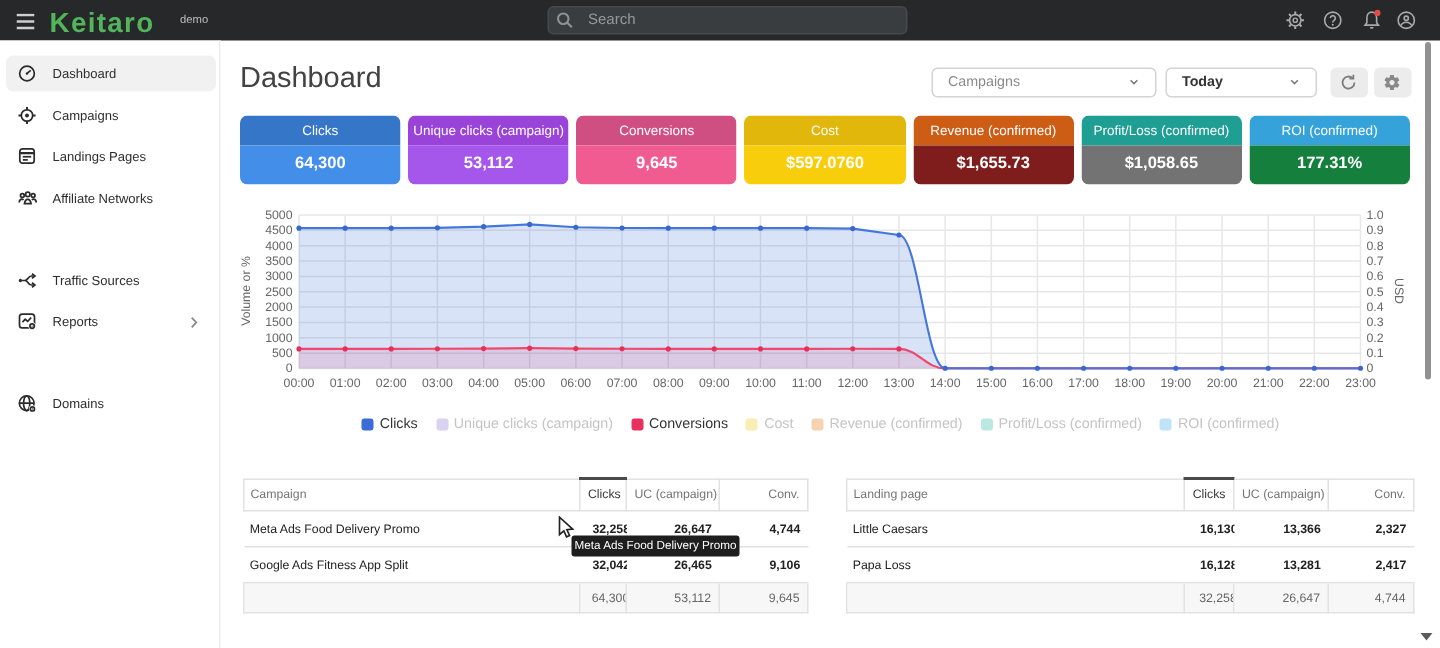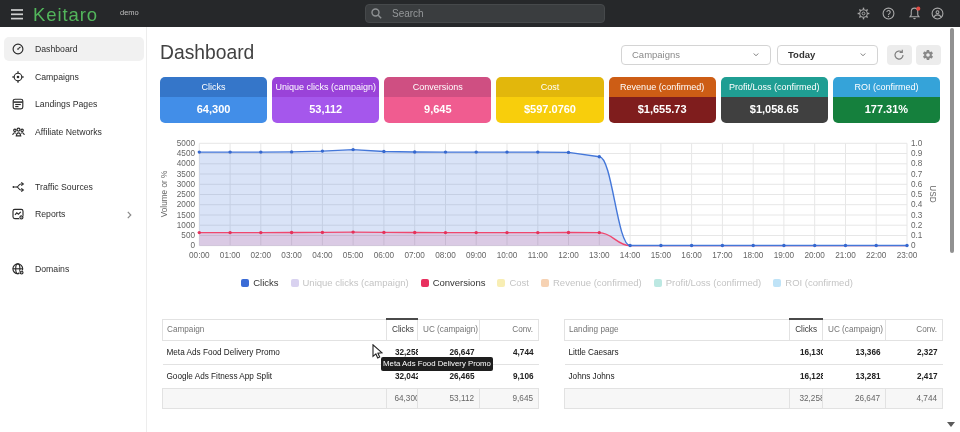--- a/index.html
+++ b/index.html
@@ -1,19 +1,19 @@
 <!DOCTYPE html>
 <html><head><meta charset="utf-8"><style>
 *{margin:0;padding:0;box-sizing:border-box}
 html,body{width:960px;height:432px;overflow:hidden;background:#fff;
  font-family:"Liberation Sans",sans-serif;position:relative}
 .abs{position:absolute}
 
 #topbar{position:absolute;left:0;top:0;width:960px;height:27px;background:#26282a}
-#logo{position:absolute;left:33px;top:3.5px;font-size:18.5px;font-weight:400;color:#52b55b;letter-spacing:.9px}
+#logo{position:absolute;left:33px;top:3.5px;font-size:18.5px;font-weight:700;color:#52b55b;letter-spacing:.9px}
 #demo{position:absolute;left:120px;top:8px;font-size:7.5px;color:#bfbfbf}
 #search{position:absolute;left:365px;top:4px;width:240px;height:19px;background:#3a3d3f;border:1px solid #46494b;border-radius:4px;color:#95989a;font-size:10px;line-height:17px;padding-left:26px}
 
 #sidebar{position:absolute;left:0;top:27px;width:147px;height:405px;background:#fff;border-right:1px solid #ededed}
 .sitem{position:absolute;left:0;width:147px;height:24px}
 .sitem .lbl{position:absolute;left:35px;top:7px;font-size:8.7px;color:#2e2e2e}
 .sitem svg{position:absolute;left:12px;top:6px}
 #active{position:absolute;left:4px;top:10px;width:140px;height:24px;background:#f1f1f1;border-radius:5px}
 
 #title{position:absolute;left:160px;top:41.5px;font-size:19.3px;color:#424242}
@@ -210,21 +210,21 @@
  <div class="card">
       <div class="h" style="background:#e2b70c">Cost</div>
       <div class="v" style="background:#f8ce0c">$597.0760</div>
     </div>
  <div class="card">
       <div class="h" style="background:#cd5d15">Revenue (confirmed)</div>
       <div class="v" style="background:#7f1d1d">$1,655.73</div>
     </div>
  <div class="card">
       <div class="h" style="background:#1f9e93">Profit/Loss (confirmed)</div>
-      <div class="v" style="background:#404040">$1,058.65</div>
+      <div class="v" style="background:#737373">$1,058.65</div>
     </div>
  <div class="card">
       <div class="h" style="background:#35a3d9">ROI (confirmed)</div>
       <div class="v" style="background:#15803d">177.31%</div>
     </div>
 </div>
 
 <svg width="786" height="128" viewBox="0 0 786 128" style="position:absolute;left:160px;top:136px">
 <g stroke="#e7e7e7" stroke-width="1">
       <line x1="39.3" y1="7.3" x2="39.3" y2="109.7"></line>
@@ -434,21 +434,21 @@
  <tbody>
   <tr>
         <td>Little Caesars</td>
         <td class="num">
           <div class="clip">16,130</div>
         </td>
         <td class="num">13,366</td>
         <td class="num">2,327</td>
       </tr>
   <tr>
-        <td>Johns Johns</td>
+        <td>Papa Loss</td>
         <td class="num">
           <div class="clip">16,128</div>
         </td>
         <td class="num">13,281</td>
         <td class="num">2,417</td>
       </tr>
  </tbody>
  <tfoot>
       <tr>
         <td></td>

